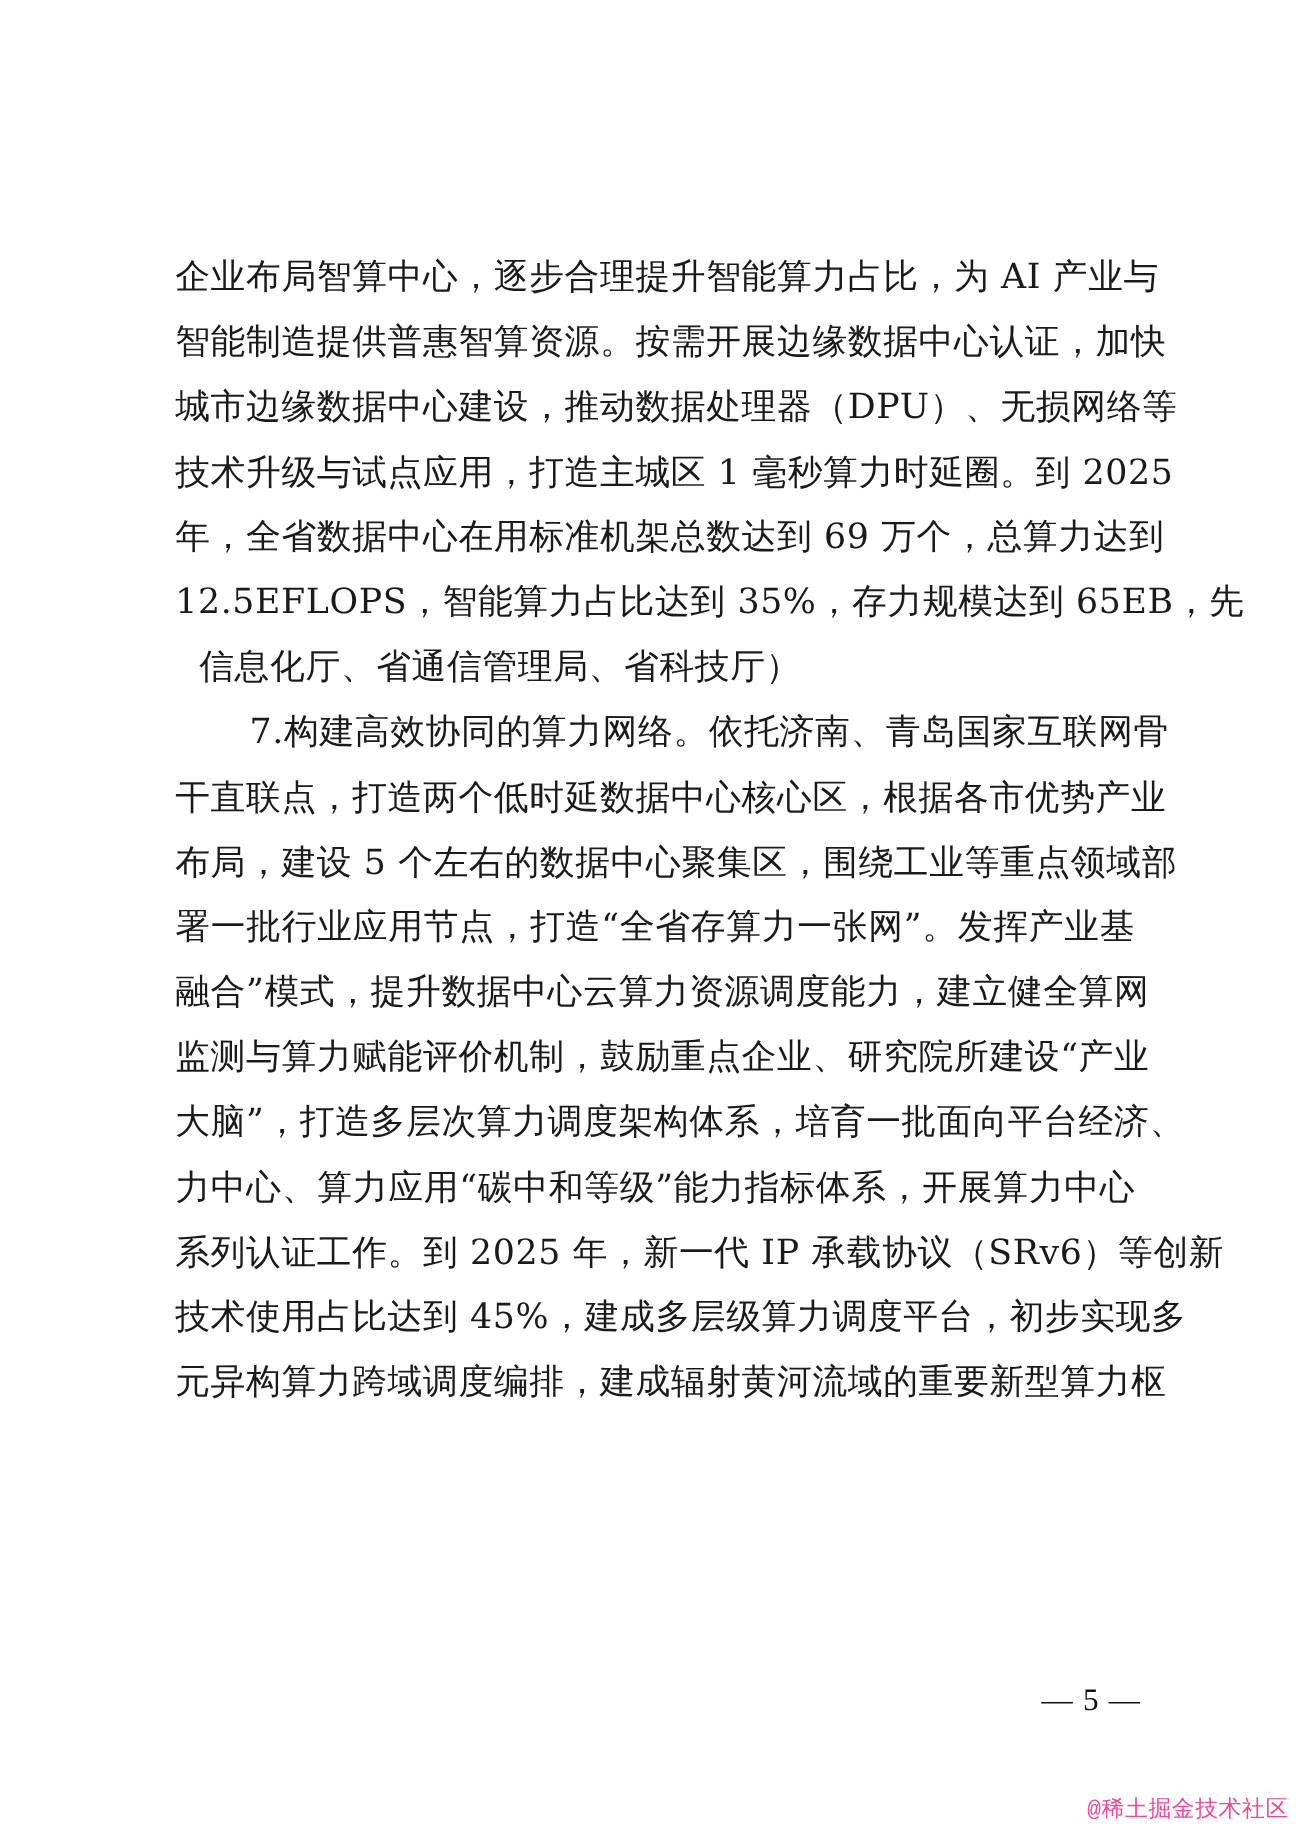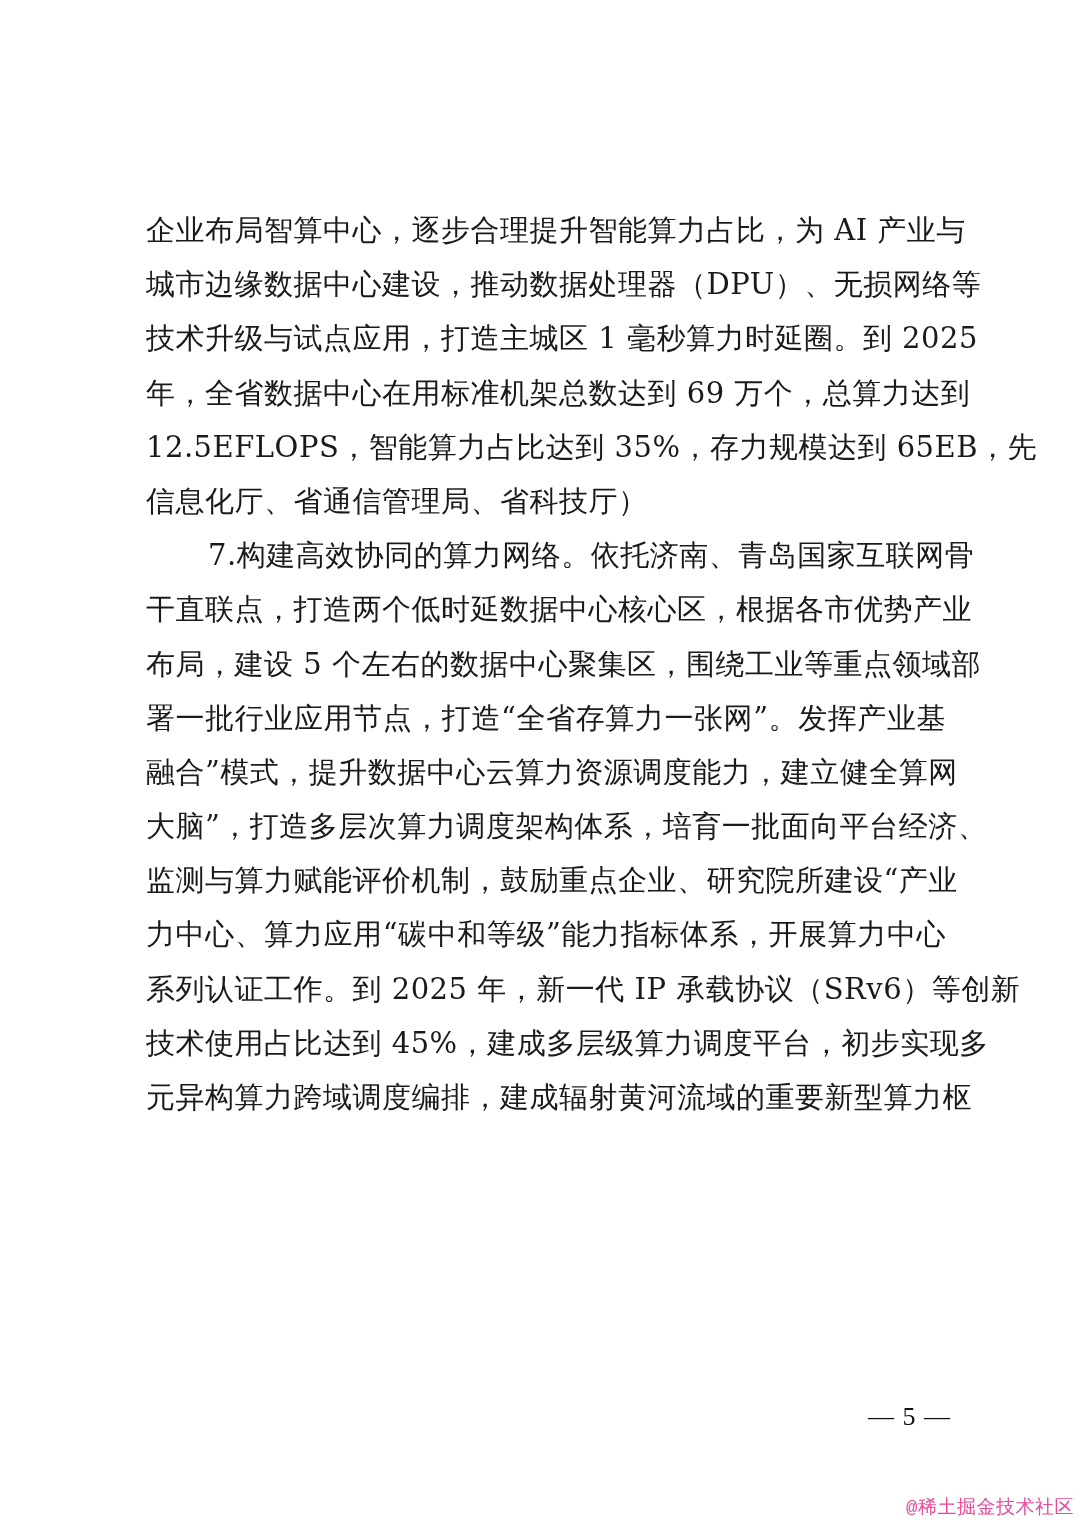--- a/index.html
+++ b/index.html
@@ -32,20 +32,21 @@
       height: 54.2px;
       line-height: 46px;
       font-size: 29px;
       white-space: nowrap;
       text-align: justify;
       text-align-last: justify;
       letter-spacing: 0.5px;
     }
     .line.last {
       text-align-last: left;
+      margin-left: 20px;
     }
     .line.indent {
       padding-left: 62px;
     }
     .page-number {
       position: absolute;
       left: 868px;
       top: 1402px;
       font-size: 26px;
       font-family: "Liberation Serif", serif;
@@ -63,35 +64,36 @@
     }
   </style>
 </head>
 <body>
 
 <div class="page">
   <div class="body-text">
 
     <div>
       <div class="line">企业布局智算中心，逐步合理提升智能算力占比，为 AI 产业与</div>
+      <div class="line">智能制造提供普惠智算资源。按需开展边缘数据中心认证，加快</div>
       <div class="line">城市边缘数据中心建设，推动数据处理器（DPU）、无损网络等</div>
       <div class="line">技术升级与试点应用，打造主城区 1 毫秒算力时延圈。到 2025</div>
       <div class="line">年，全省数据中心在用标准机架总数达到 69 万个，总算力达到</div>
       <div class="line">12.5EFLOPS，智能算力占比达到 35%，存力规模达到 65EB，先</div>
       <div class="line last">信息化厅、省通信管理局、省科技厅）</div>
     </div>
 
     <div>
       <div class="line indent">7.构建高效协同的算力网络。依托济南、青岛国家互联网骨</div>
       <div class="line">干直联点，打造两个低时延数据中心核心区，根据各市优势产业</div>
       <div class="line">布局，建设 5 个左右的数据中心聚集区，围绕工业等重点领域部</div>
       <div class="line">署一批行业应用节点，打造“全省存算力一张网”。发挥产业基</div>
       <div class="line">融合”模式，提升数据中心云算力资源调度能力，建立健全算网</div>
+      <div class="line">监测与算力赋能评价机制，鼓励重点企业、研究院所建设“产业</div>
       <div class="line">大脑”，打造多层次算力调度架构体系，培育一批面向平台经济、</div>
-      <div class="line">监测与算力赋能评价机制，鼓励重点企业、研究院所建设“产业</div>
       <div class="line">力中心、算力应用“碳中和等级”能力指标体系，开展算力中心</div>
       <div class="line">系列认证工作。到 2025 年，新一代 IP 承载协议（SRv6）等创新</div>
       <div class="line">技术使用占比达到 45%，建成多层级算力调度平台，初步实现多</div>
       <div class="line">元异构算力跨域调度编排，建成辐射黄河流域的重要新型算力枢</div>
     </div>
   </div>
 
   <div class="page-number">— 5 —</div>
   <div class="watermark">@稀土掘金技术社区</div>
 </div>

